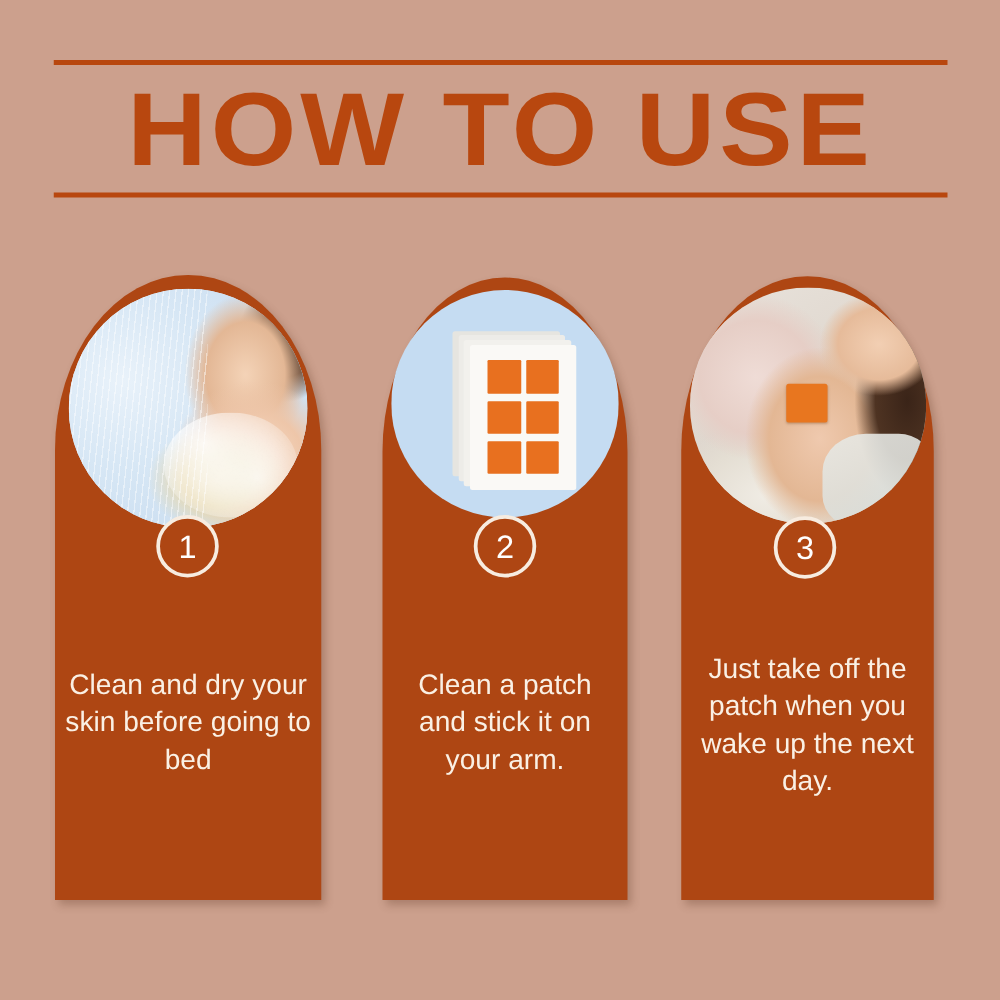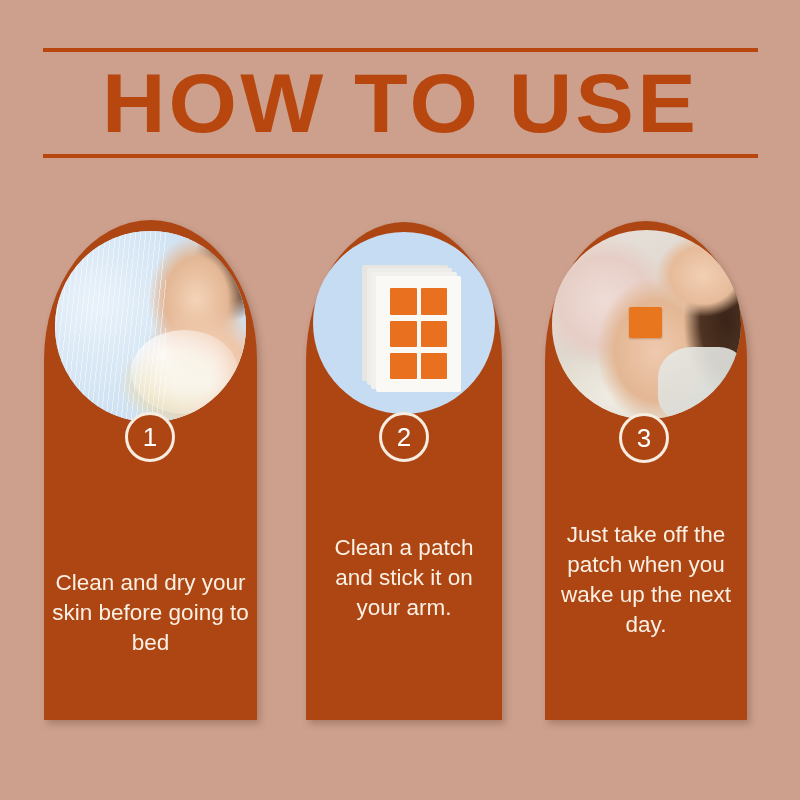--- a/index.html
+++ b/index.html
@@ -177,21 +177,21 @@
 
   
   .caption {
     position: absolute;
     color: #faf0e4;
     font-size: 22.5px;
     line-height: 30px;
     text-align: center;
     font-weight: 400;
   }
-  .caption-1 { left: 52px;  top: 533px; width: 197px; margin-top: 35px; }
+  .caption-1 { left: 52px;  top: 533px; width: 197px; }
   .caption-2 { left: 314px; top: 533px; width: 180px; }
   .caption-3 { left: 551px; top: 520px; width: 190px; }
 </style>
 </head>
 <body>
 
 <div id="page">
 
   <div class="header">
     <div class="rule rule-top"></div>

